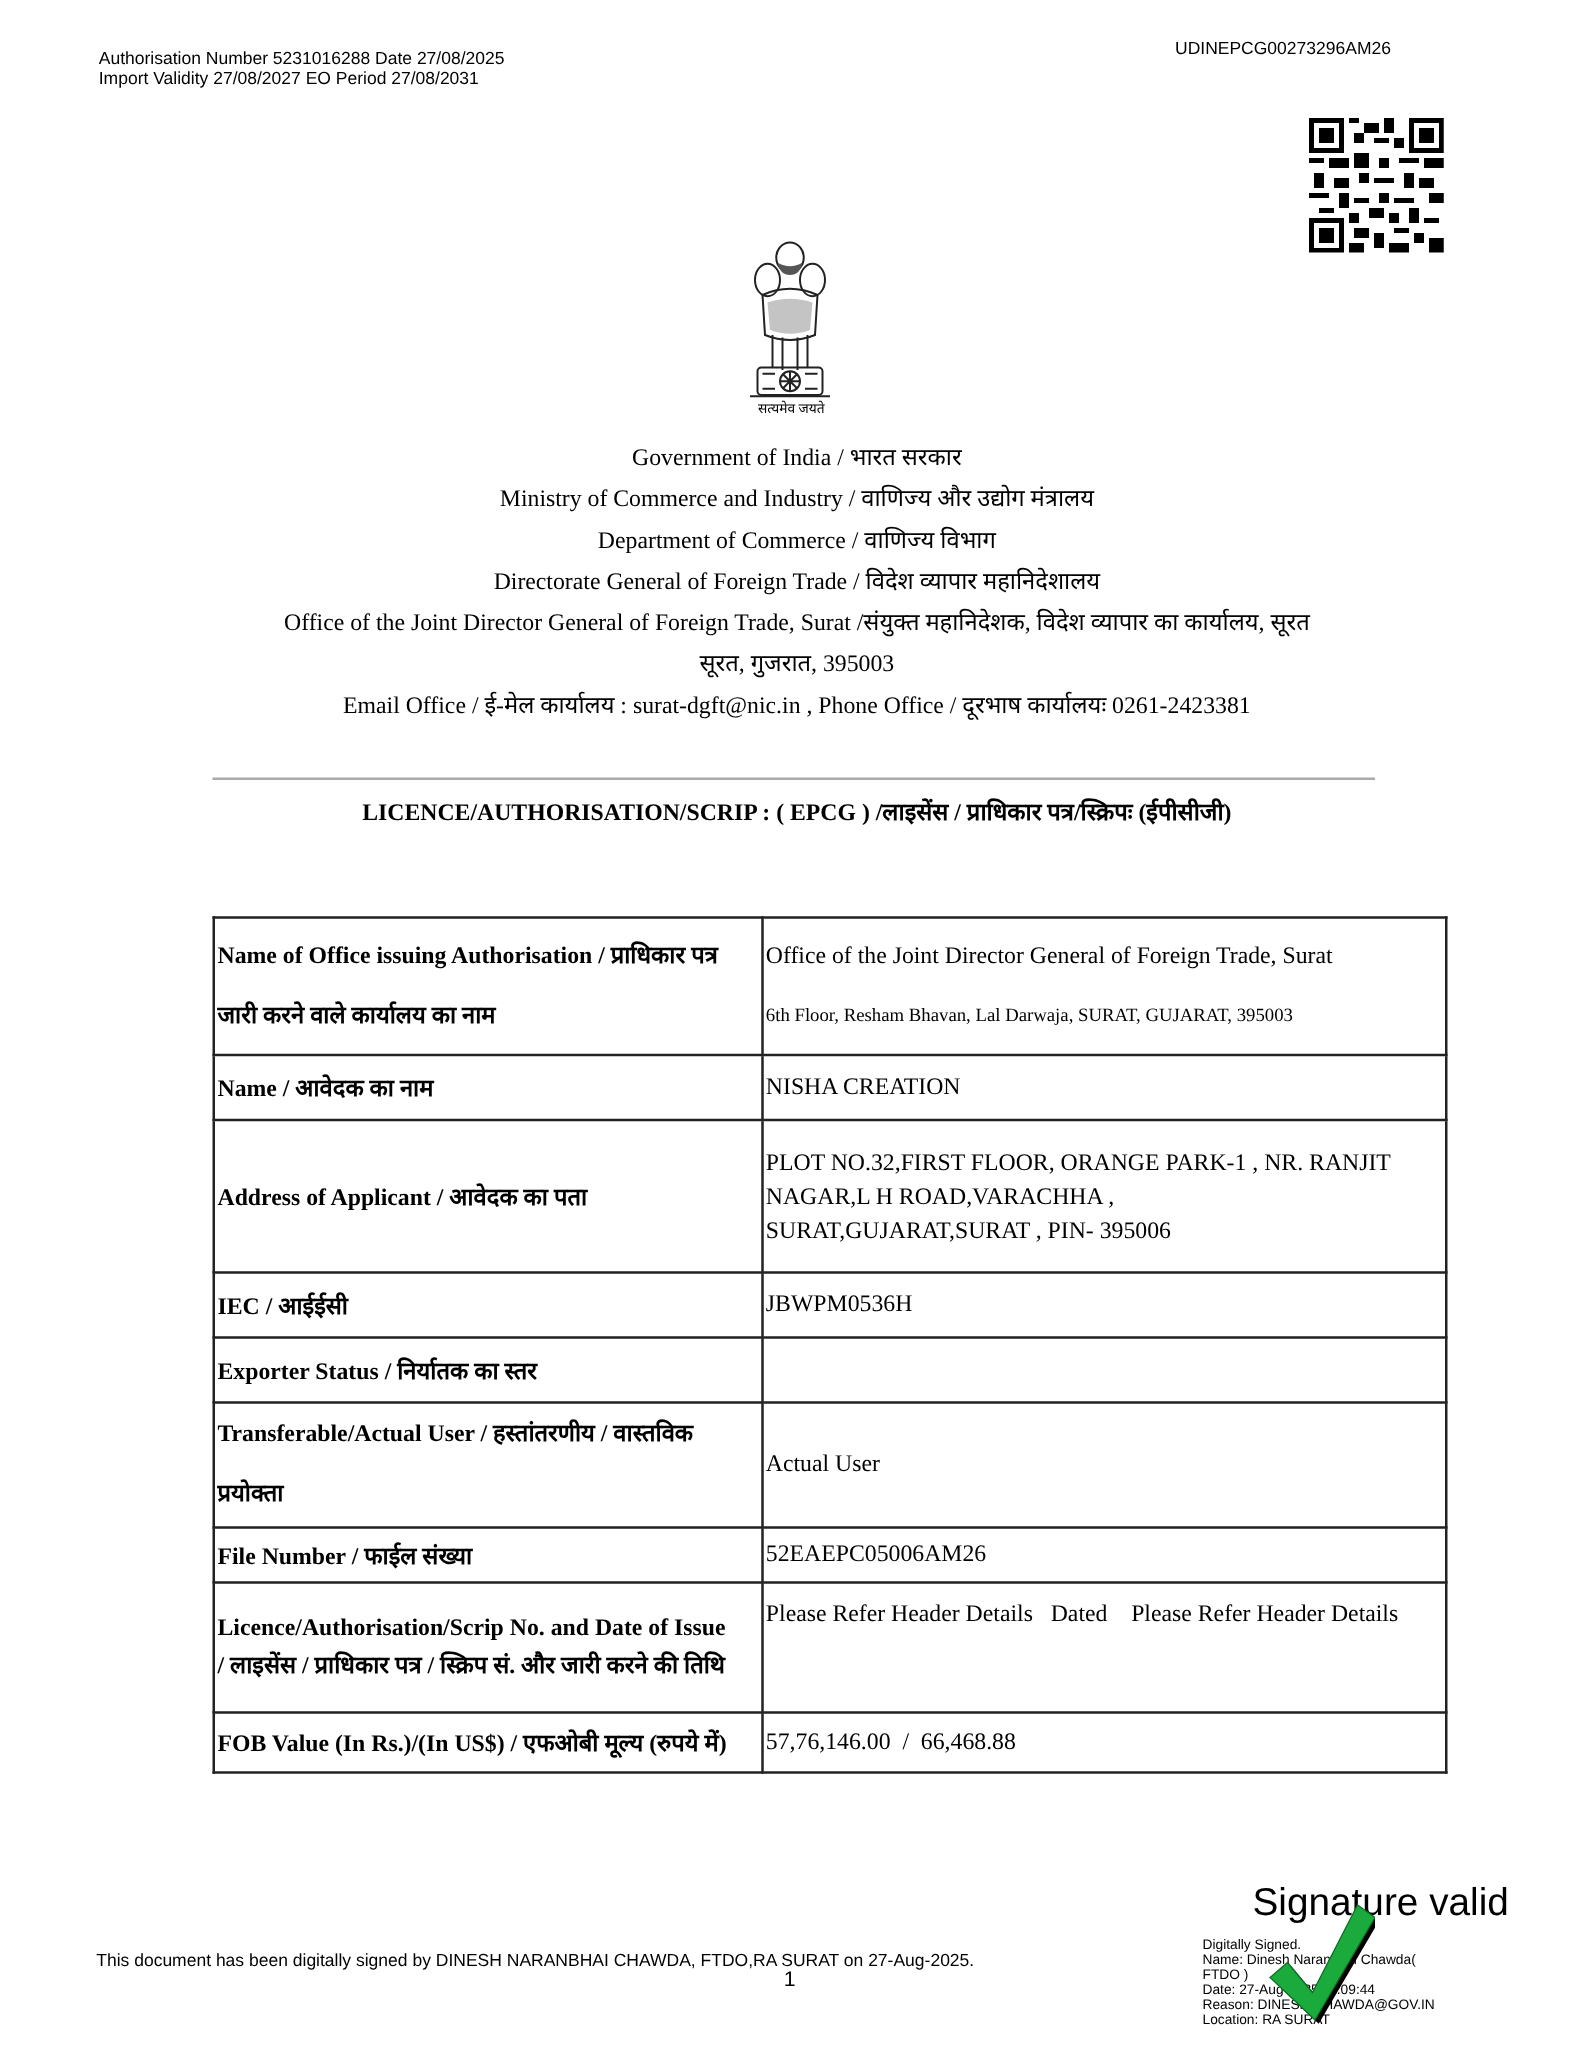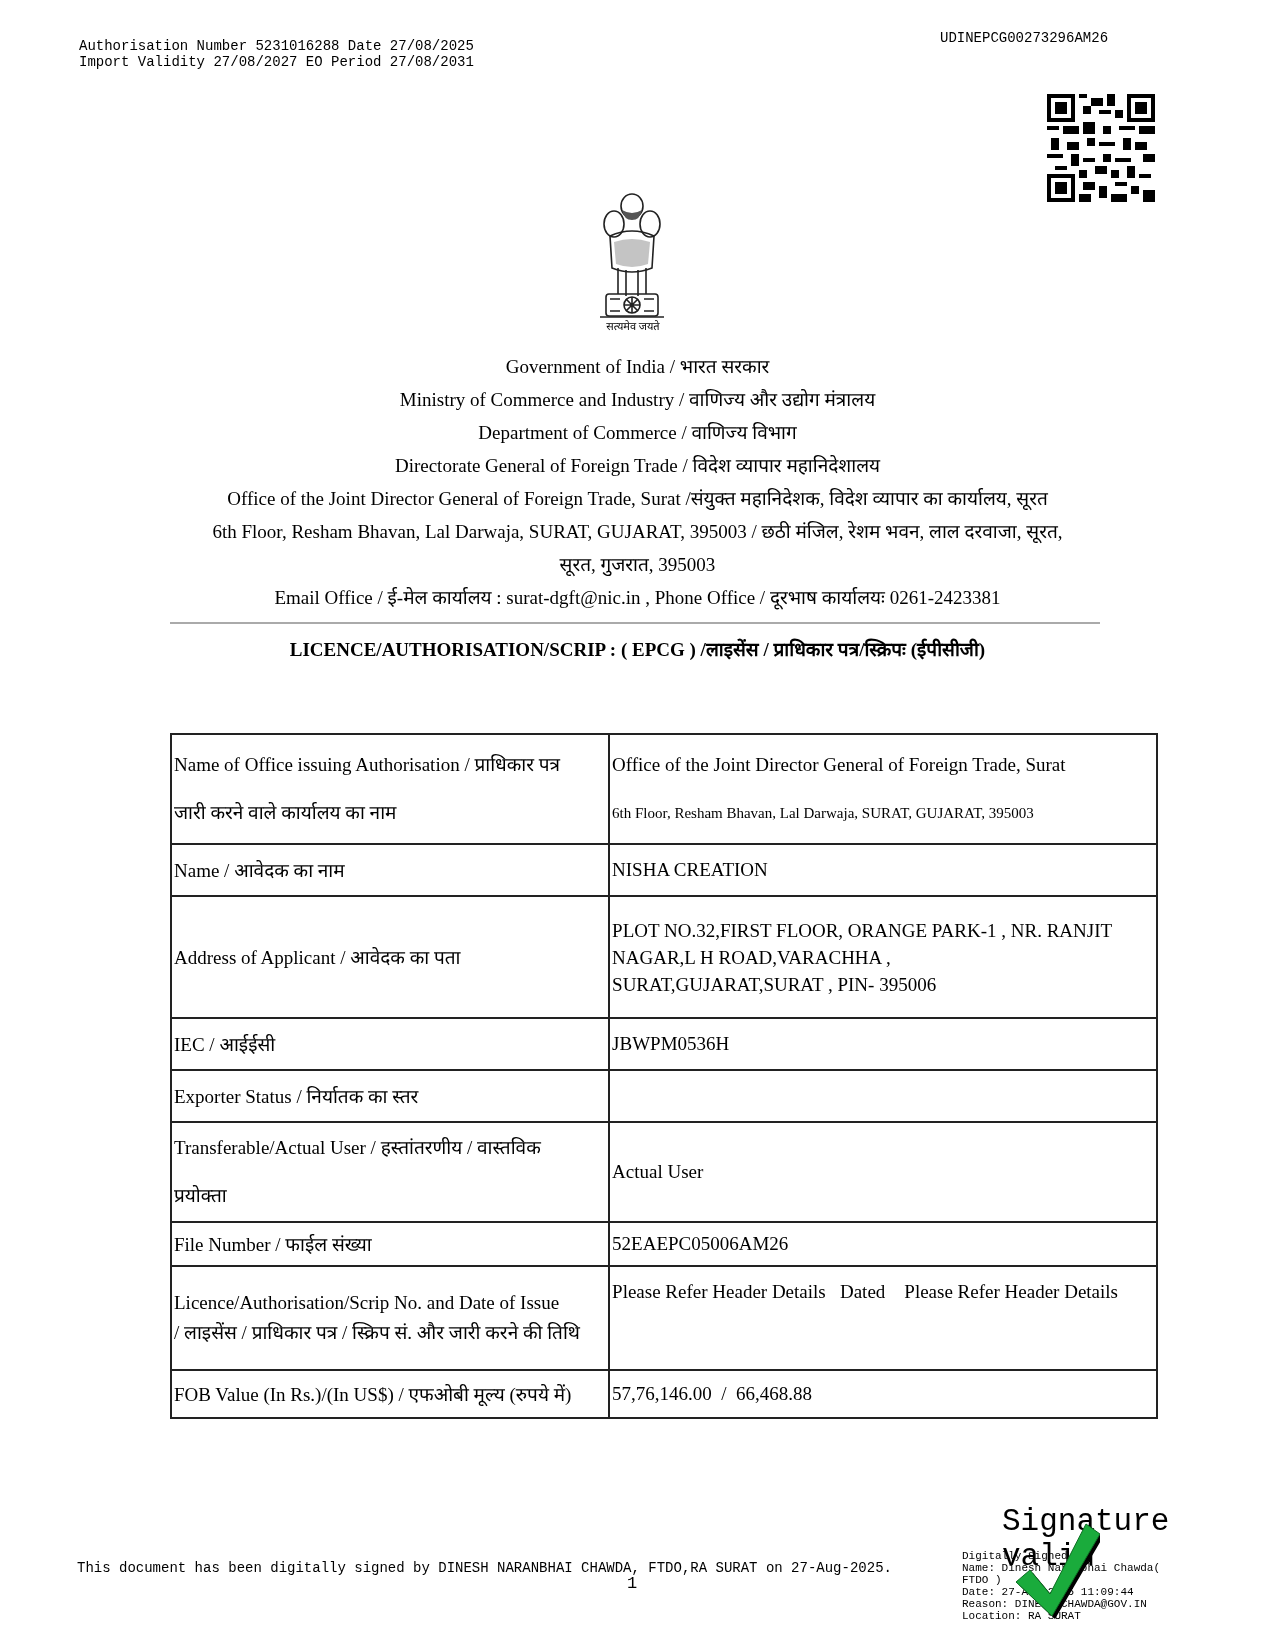--- a/index.html
+++ b/index.html
@@ -1,36 +1,36 @@
 <!DOCTYPE html>
 <html><head>
 <meta charset="utf-8">
 <style>
   html, body { margin: 0; padding: 0; background: #ffffff; }
   body { width: 1275px; height: 1650px; position: relative; overflow: hidden; color: #000; }
-  .sans { font-family: Liberation Mono, monospace; }
+  .sans { font-family: Liberation Sans, sans-serif; }
   .serif { font-family: "Liberation Serif", "DejaVu Serif", serif; }
   .abs { position: absolute; }
 
   .auth-header { left: 79px; top: 38px; font-size: 14px; line-height: 16px; }
   .udin { left: 940px; top: 30px; font-size: 14px; }
   .qr { left: 1047px; top: 94px; width: 108px; height: 108px; }
 
   .emblem { left: 592px; top: 186px; width: 80px; height: 148px; }
   .motto { left: 596px; top: 318px; width: 74px; text-align: center; font-size: 11px; }
 
   .office-block { left: 0; top: 350px; width: 1275px; text-align: center; font-size: 19px; }
   .office-block div { height: 33px; line-height: 33px; white-space: nowrap; }
 
   .rule { left: 170px; top: 622px; width: 930px; height: 0; border-top: 2px solid #aaa; }
   .doc-title { left: 0; top: 636px; width: 1275px; text-align: center; font-size: 19px; font-weight: bold; }
 
   table.details { position: absolute; left: 170px; top: 733px; width: 988px; border-collapse: collapse; }
   table.details td { border: 2px solid #222; vertical-align: middle; font-size: 19px; padding: 0 2px; }
-  table.details td.label { width: 436px; font-weight: normal; }
+  table.details td.label { width: 436px; font-weight: bold; }
   table.details td.value { width: 546px; }
   .two-line-label div { line-height: 48px; }
   .sub { font-size: 15px; }
   .multi-line div { line-height: 27px; }
 
   .sig-title { left: 958px; top: 1504px; font-size: 31px; margin-left: 44px; }
   .sig-info { left: 962px; top: 1550px; font-size: 11px; line-height: 12px; }
   .check { left: 1010px; top: 1520px; width: 90px; height: 100px; }
 
   .footer-note { left: 77px; top: 1560px; font-size: 14px; }
@@ -117,21 +117,20 @@
   </g>
 </svg>
 <div class="abs serif motto">सत्यमेव जयते</div>
 
 <div class="abs serif office-block">
   <div>Government of India / भारत सरकार</div>
   <div>Ministry of Commerce and Industry / वाणिज्य और उद्योग मंत्रालय</div>
   <div>Department of Commerce / वाणिज्य विभाग</div>
   <div>Directorate General of Foreign Trade / विदेश व्यापार महानिदेशालय</div>
   <div>Office of the Joint Director General of Foreign Trade, Surat  /संयुक्त महानिदेशक, विदेश व्यापार का कार्यालय, सूरत</div>
-  <div>6th Floor, Resham Bhavan, Lal Darwaja, SURAT, GUJARAT, 395003  / छठी मंजिल, रेशम भवन, लाल दरवाजा, सूरत,</div>
   <div>सूरत, गुजरात, 395003</div>
   <div>Email Office / ई-मेल कार्यालय : surat-dgft@nic.in  , Phone Office / दूरभाष कार्यालयः   0261-2423381</div>
 </div>
 
 <div class="abs rule"></div>
 
 <div class="abs serif doc-title">LICENCE/AUTHORISATION/SCRIP : ( EPCG ) /लाइसेंस / प्राधिकार पत्र/स्क्रिपः (ईपीसीजी)</div>
 
 <table class="details serif">
   <tbody>

